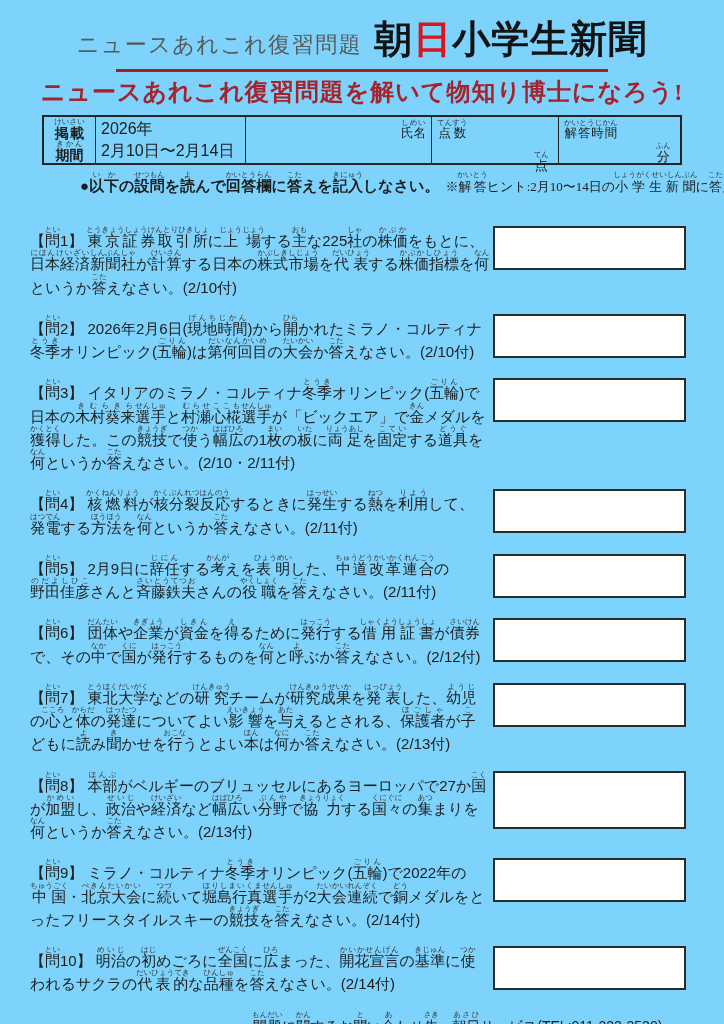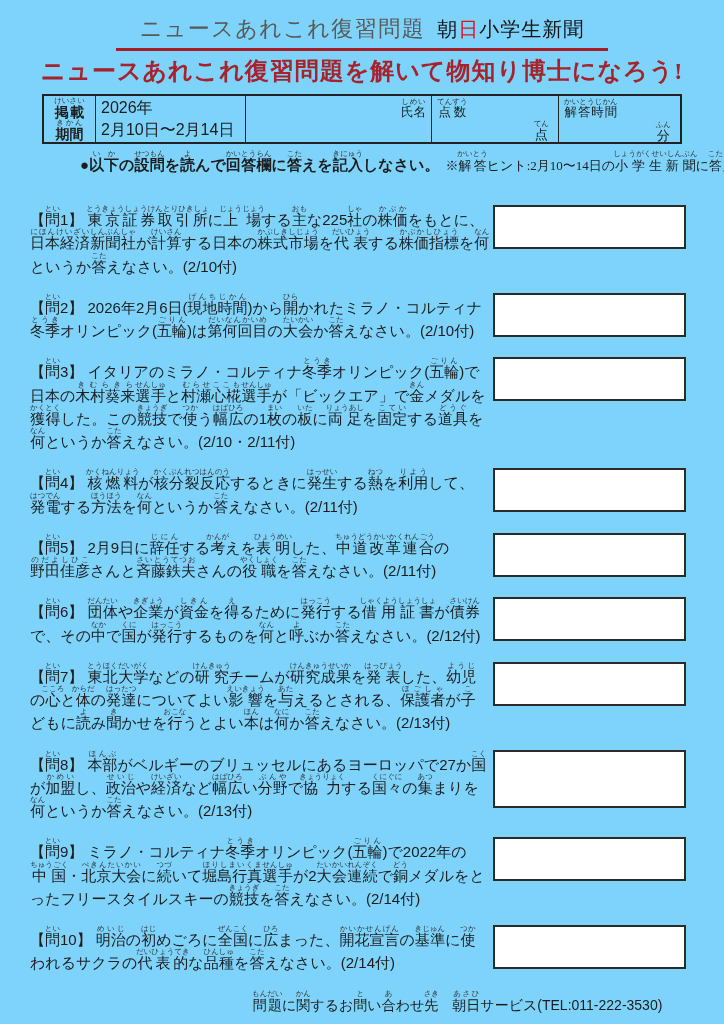--- a/index.html
+++ b/index.html
@@ -7,37 +7,37 @@
     position:relative; width:724px; height:1024px; margin:0 auto;
     background:#7dd3fc; box-sizing:border-box; padding-top:14px;
     font-family:"Liberation Sans", sans-serif; color:#1c1c1c; overflow:hidden;
   }
   ruby { ruby-position:over; }
   rt { font-size:7.5px; line-height:1; color:#333; font-weight:normal; }
 
   
   .title-row { display:flex; justify-content:center; align-items:baseline; gap:12px; white-space:nowrap; }
   .title-left { font-size:22px; color:#595959; letter-spacing:1.5px; }
-  .brand { font-size:20px; font-weight:normal; color:#121212; letter-spacing:1px; }
+  .brand { font-size:38px; font-weight:bold; color:#121212; letter-spacing:1px; }
   .logo-hi { color:#d7161e; }
   .red-rule { width:492px; height:3px; background:#a81d24; margin:4px auto 4px auto; }
   .slogan {
     text-align:center; font-family:"Liberation Serif", serif; font-weight:bold;
     color:#a6232b; font-size:24px; letter-spacing:1px;
   }
 
   
   .info-table { width:640px; margin:7px auto 0 auto; display:flex; border:2px solid #222; box-sizing:border-box; height:50px; }
   .cell { border-right:1.5px solid #222; box-sizing:border-box; padding:2px 5px; display:flex; flex-direction:column; }
   .cell:last-child { border-right:none;font-family:Liberation Mono, monospace; }
   .c1 { width:52px; align-items:center; justify-content:center; font-weight:bold; font-size:14px; text-align:center; }
   .c1 .plabel { line-height:1.0; }
   .c2 { width:150px; font-size:16px; justify-content:center; line-height:1.35; }
   .c3 { width:186px; font-size:12.5px;align-items:flex-end; }
-  .c4 { width:127px; font-size:12.5px; }
+  .c4 { width:127px; font-size:12.5px;gap:10px; }
   .c5 { flex:1; font-size:12.5px; }
   .cell-label { line-height:1.1; }
   .unit { margin-top:auto; text-align:right; font-size:13px; padding-right:4px; line-height:1.1; }
 
   
   .instruction { padding-left:66px; margin-top:6px; font-size:15px; white-space:nowrap; }
   .instr-main { font-weight:bold;margin-left:14px; }
   .instr-hint { font-family:"Liberation Serif", serif; font-size:13px; margin-left:6px; }
 
   

